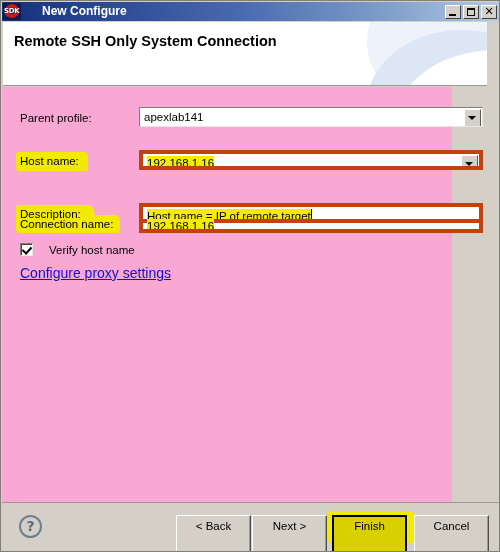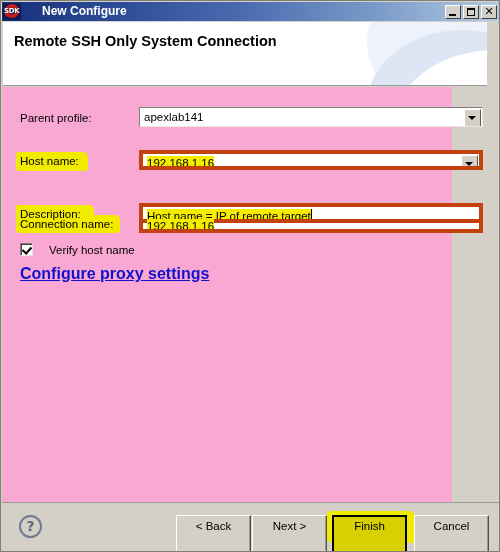--- a/index.html
+++ b/index.html
@@ -321,26 +321,25 @@
   #checkbox-label {
     font-size: 11.5px;
     color: #000;
     margin-left: 16px;
     white-space: nowrap;
   }
   #proxy-link {
     position: absolute;
     left: 18px;
     top: 178px;
-    font-size: 16px;
+    font-size: 14px;
     color: #1111cc;
     text-decoration: underline;
     cursor: pointer;
     white-space: nowrap;
-    font-weight: bold;
   }
 
   
   #footer {
     position: absolute;
     left: 1px;
     top: 501px;
     width: 498px;
     height: 50px;
     background: #d4d0c8;

